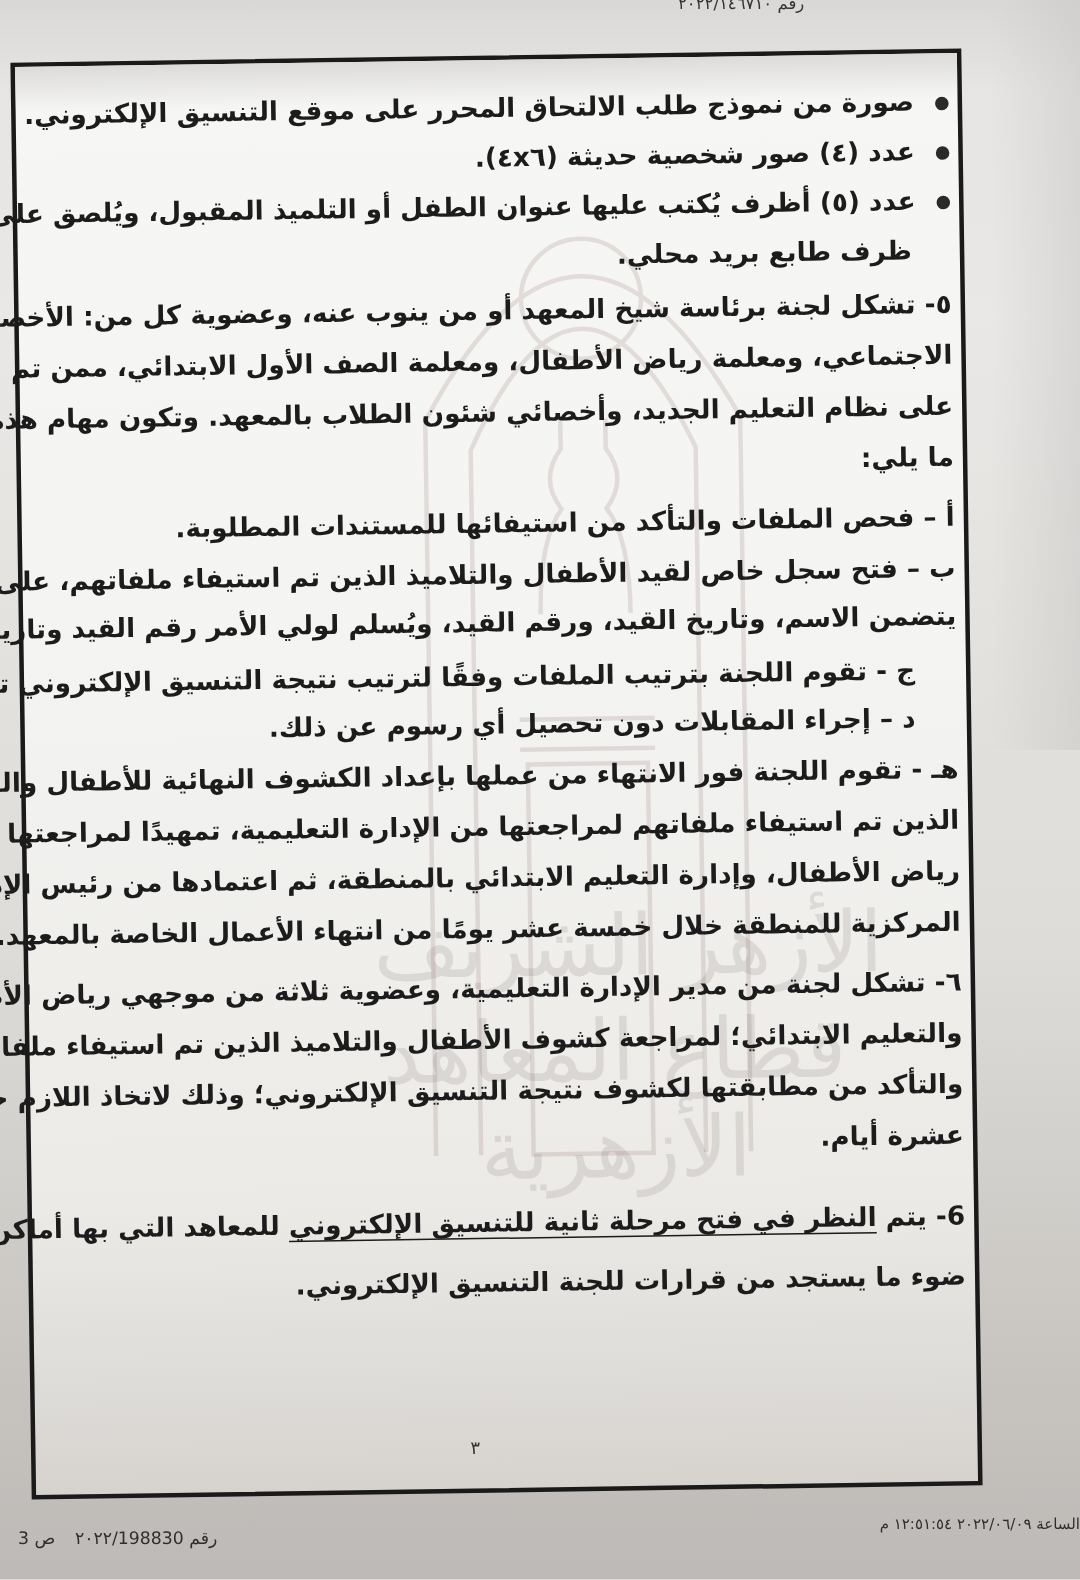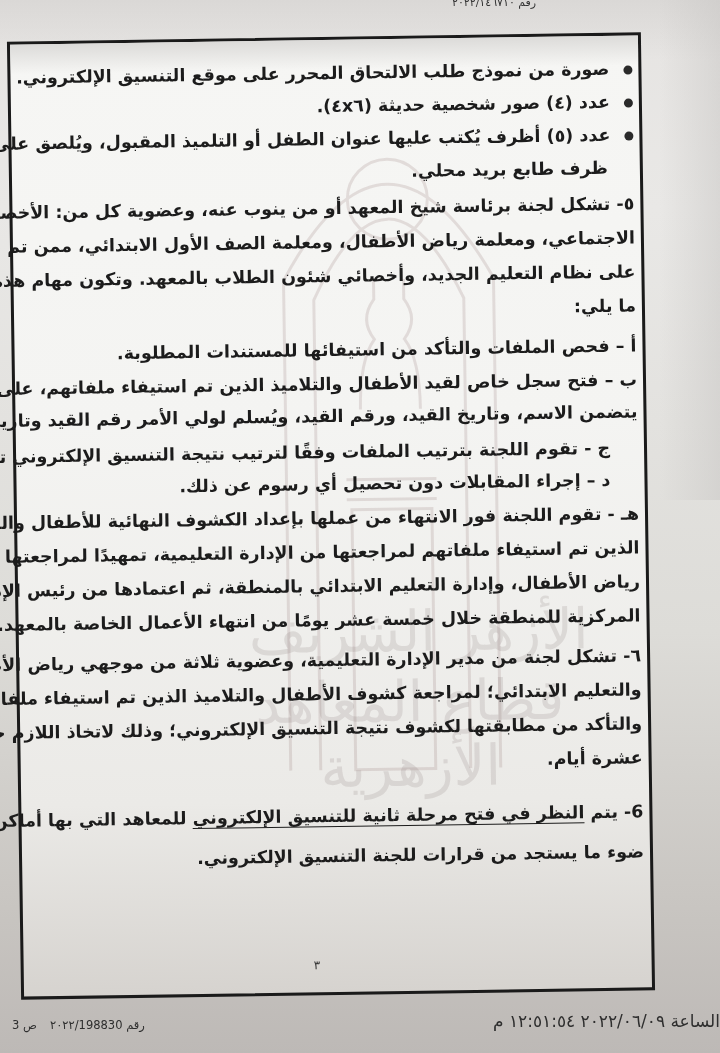--- a/index.html
+++ b/index.html
@@ -106,21 +106,21 @@
       position: absolute;
       left: 290px;
       top: 918px;
       font-size: 12px;
       color: #333;
     }
     .footer-right {
       position: absolute;
       right: 0px;
       top: 1011px;
-      font-size: 17px;
+      font-size: 10px;
       color: #2e2e2e;
       direction: rtl;
       white-space: nowrap;
     }
     .footer-left {
       position: absolute;
       left: 0px;
       top: 1018px;
       font-size: 11.5px;
       color: #2e2e2e;

